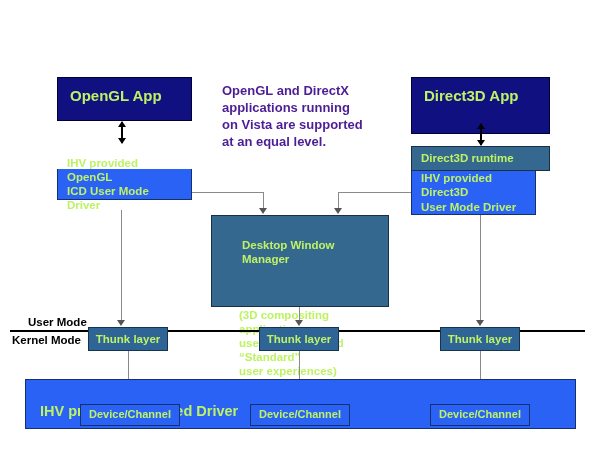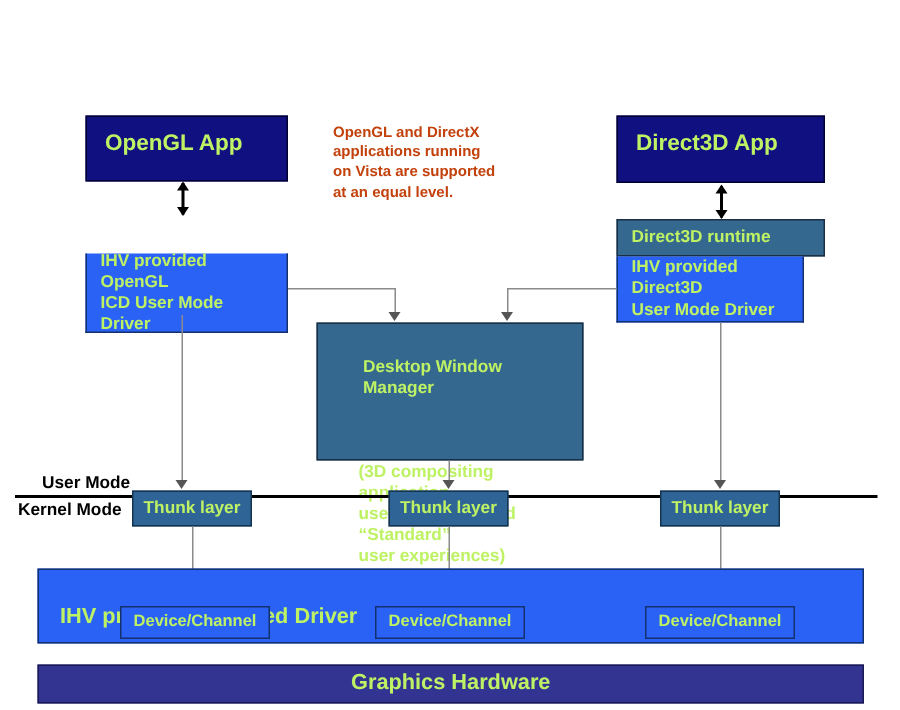--- a/index.html
+++ b/index.html
@@ -91,23 +91,23 @@
     background: #333391;
     border: 1px solid #1a1a55;
     font-size: 14.5px;
     display: flex;
     align-items: center;
     justify-content: center;
   }
   
   .caption {
     position: absolute;
-    color: #c2410c;
+    color: #4c1d95;
     font-weight: bold;
-    font-size: 10px;
+    font-size: 13px;
     line-height: 1.32;
     white-space: pre-line;
   }
   
   .mode-label {
     position: absolute;
     color: #000000;
     font-weight: bold;
     font-size: 11.5px;
     white-space: nowrap;
@@ -144,26 +144,26 @@
 
   <div class="box app-box" style="left:57px; top:77px; width:135px; height:44px;">
     <span>OpenGL App</span>
   </div>
 
   <div class="vline blackline" style="left:121px; top:122px; width:2px; height:21px;"></div>
   <div class="arrow-up arrow-black-up" style="left:118px; top:121px;"></div>
   <div class="arrow-down arrow-black-down" style="left:118px; top:138px;"></div>
 
 
-  <div class="box umd-box" style="left:57px; top:169px; width:135px; height:53px;">
+  <div class="box umd-box" style="left:57px; top:169px; width:135px; height:31px;">
     <span>IHV provided OpenGL
 ICD User Mode Driver</span>
   </div>
 
-  <div class="box app-box" style="left:411px; top:77px; width:139px; height:45px;">
+  <div class="box app-box" style="left:411px; top:77px; width:139px; height:57px;">
     <span>Direct3D App</span>
   </div>
 
   <div class="vline blackline" style="left:480px; top:124px; width:2px; height:21px;"></div>
   <div class="arrow-up arrow-black-up" style="left:477px; top:123px;"></div>
   <div class="arrow-down arrow-black-down" style="left:477px; top:140px;"></div>
 
   <div class="box runtime-box" style="left:411px; top:146px; width:139px; height:25px;">
     <span>Direct3D runtime</span>
   </div>
@@ -232,17 +232,14 @@
   <div class="box devchan-box" style="left:80px; top:404px; width:100px; height:22px;">
     <span>Device/Channel</span>
   </div>
   <div class="box devchan-box" style="left:250px; top:404px; width:100px; height:22px;">
     <span>Device/Channel</span>
   </div>
   <div class="box devchan-box" style="left:430px; top:404px; width:100px; height:22px;">
     <span>Device/Channel</span>
   </div>
 
-  <div class="box hw-band" style="left:25px; top:443px; width:551px; height:26px;">
-    <span>Graphics Hardware</span>
-  </div>
 
 </div>
 
 </body></html>

